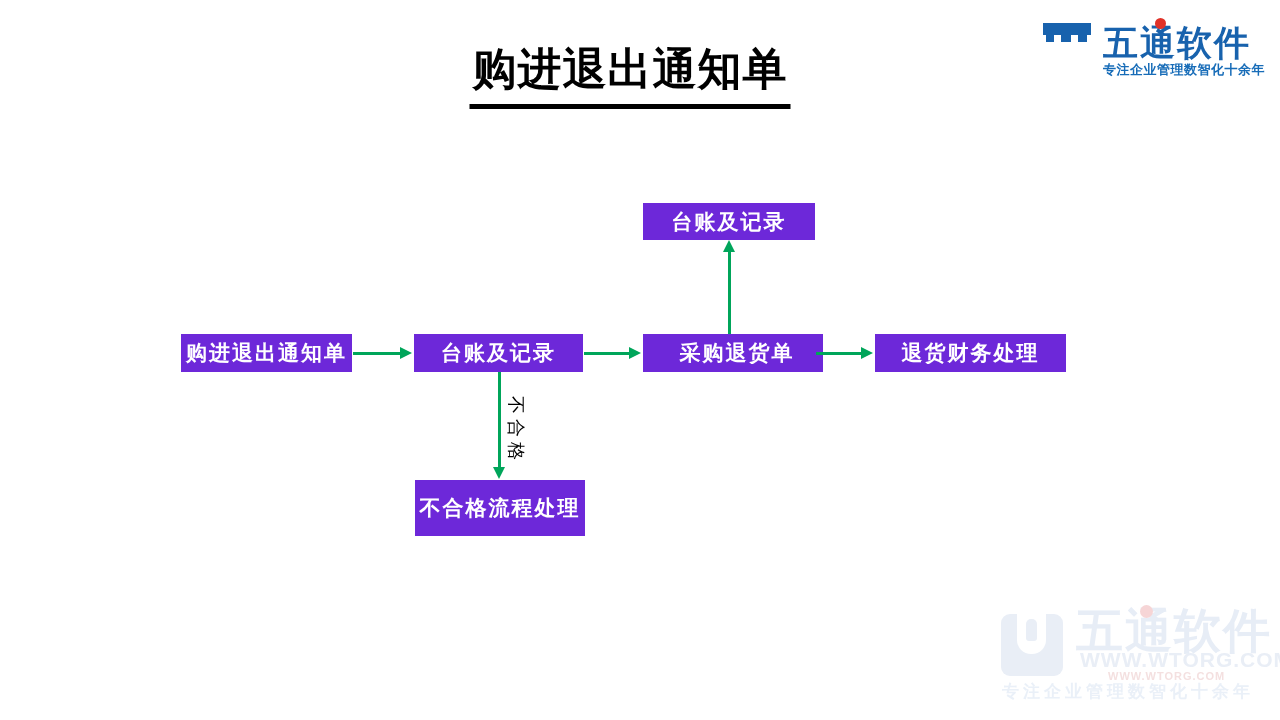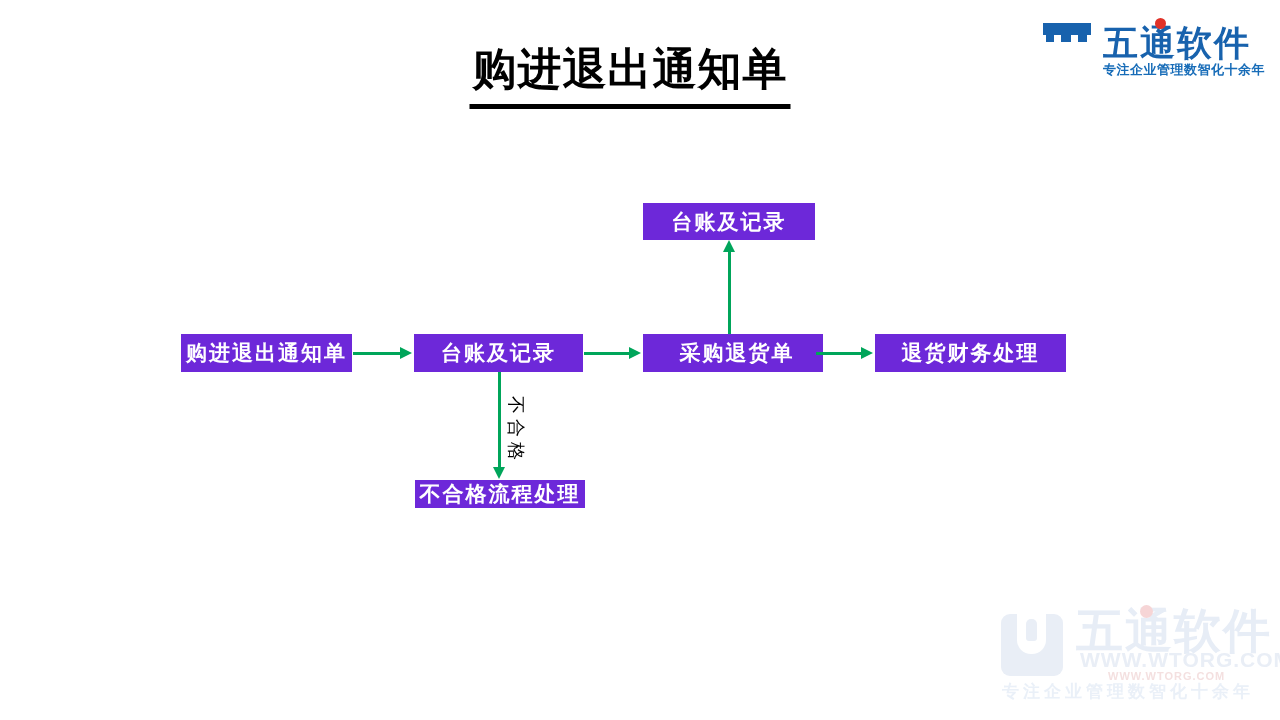--- a/index.html
+++ b/index.html
@@ -39,21 +39,21 @@
     position:absolute;background:#6d28d9;color:#ffffff;
     display:flex;align-items:center;justify-content:center;
     font-family:Liberation Mono, monospace;font-weight:700;font-size:21px;
     letter-spacing:2px;white-space:nowrap;
   }
   .n-notice{left:181px;top:334px;width:171px;height:38px;}
   .n-review{left:414px;top:334px;width:169px;height:38px;}
   .n-return{left:643px;top:334px;width:172px;height:38px;padding-left:8px;}
   .n-finance{left:875px;top:334px;width:191px;height:38px;}
   .n-ledger{left:643px;top:203px;width:172px;height:37px;}
-  .n-nonconf{left:415px;top:480px;width:170px;height:28px;}
+  .n-nonconf{left:415px;top:480px;width:170px;height:56px;}
   
   .h-line{position:absolute;height:3px;background:#00a55a;}
   .h-line::after{
     content:"";position:absolute;right:-12px;top:-5px;width:0;height:0;
     border-left:12px solid #00a55a;border-top:6px solid transparent;border-bottom:6px solid transparent;
   }
   .c1{left:353px;top:352px;width:47px;}
   .c2{left:584px;top:352px;width:45px;}
   .c3{left:816px;top:352px;width:45px;}
   .v-line{position:absolute;width:3px;background:#00a55a;}

